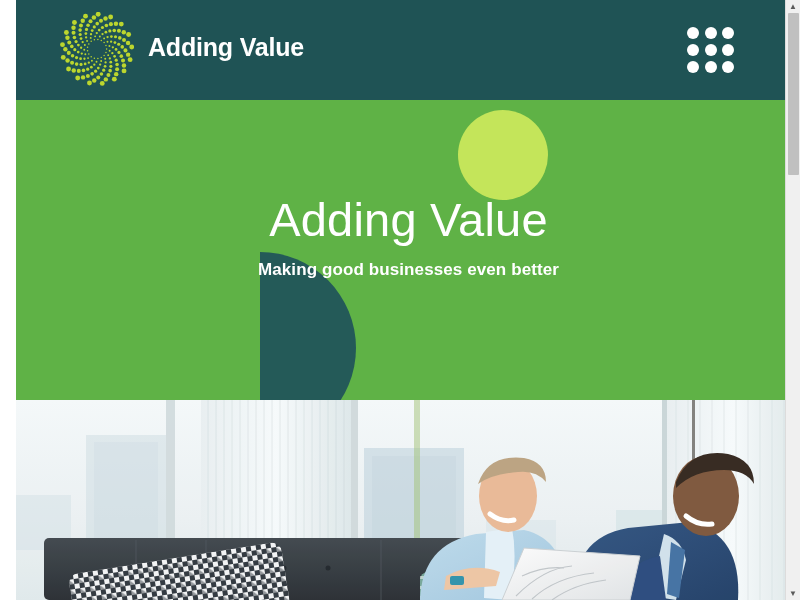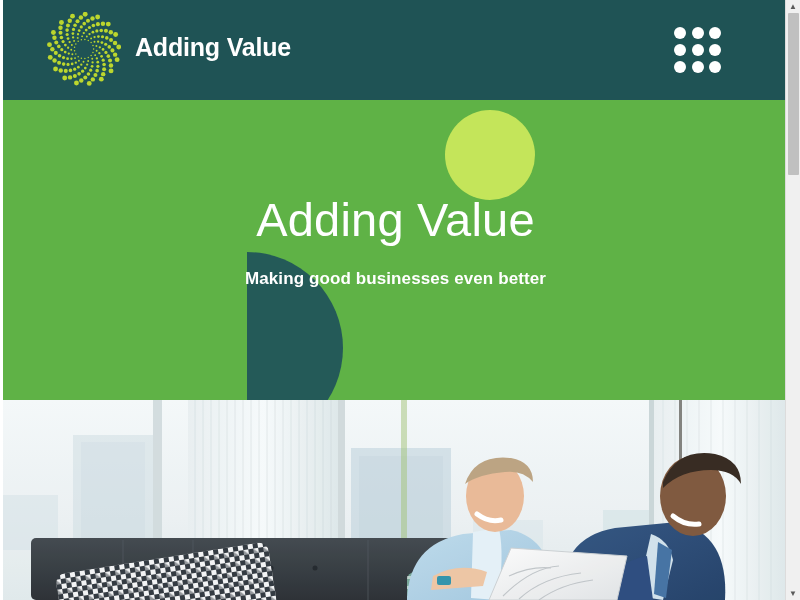--- a/index.html
+++ b/index.html
@@ -6,21 +6,21 @@
   * { margin:0; padding:0; box-sizing:border-box; }
   html, body {
     width:800px; height:600px; overflow:hidden;
     font-family:"Liberation Sans", sans-serif;
     background:#ffffff;
   }
   #page { position:relative; width:800px; height:600px; overflow:hidden; }
 
   
   #viewport {
-    position:absolute; left:3px; top:0; width:785px; height:600px;
+    position:absolute; left:16px; top:0; width:785px; height:600px;
     overflow:hidden; background:#fafbfb;
   }
 
   
   #site-header {
     position:absolute; left:0; top:0; width:785px; height:100px;
     background:#1f5355;
   }
   #brand {
     position:absolute; left:44px; top:12px;
@@ -68,21 +68,21 @@
     display:flex; flex-direction:column; align-items:center;
     justify-content:flex-start; padding-top:94px;
   }
   #hero-title {
     color:#ffffff; font-size:47px; font-weight:300;
     letter-spacing:0.2px; line-height:1.1; text-align:center;
     position:relative; z-index:3;
   }
   #hero-subtitle {
     color:#ffffff; font-size:17px; font-weight:bold;
-    letter-spacing:0.1px; text-align:center; margin-top:23px;
+    letter-spacing:0.1px; text-align:center; margin-top:14px;
     position:relative; z-index:3;
   }
 
   
   #hero-photo {
     position:absolute; left:0; top:400px; width:785px; height:200px;
     overflow:hidden; background:#e9eef0;
   }
   #hero-photo svg { display:block; width:785px; height:200px; }
 

